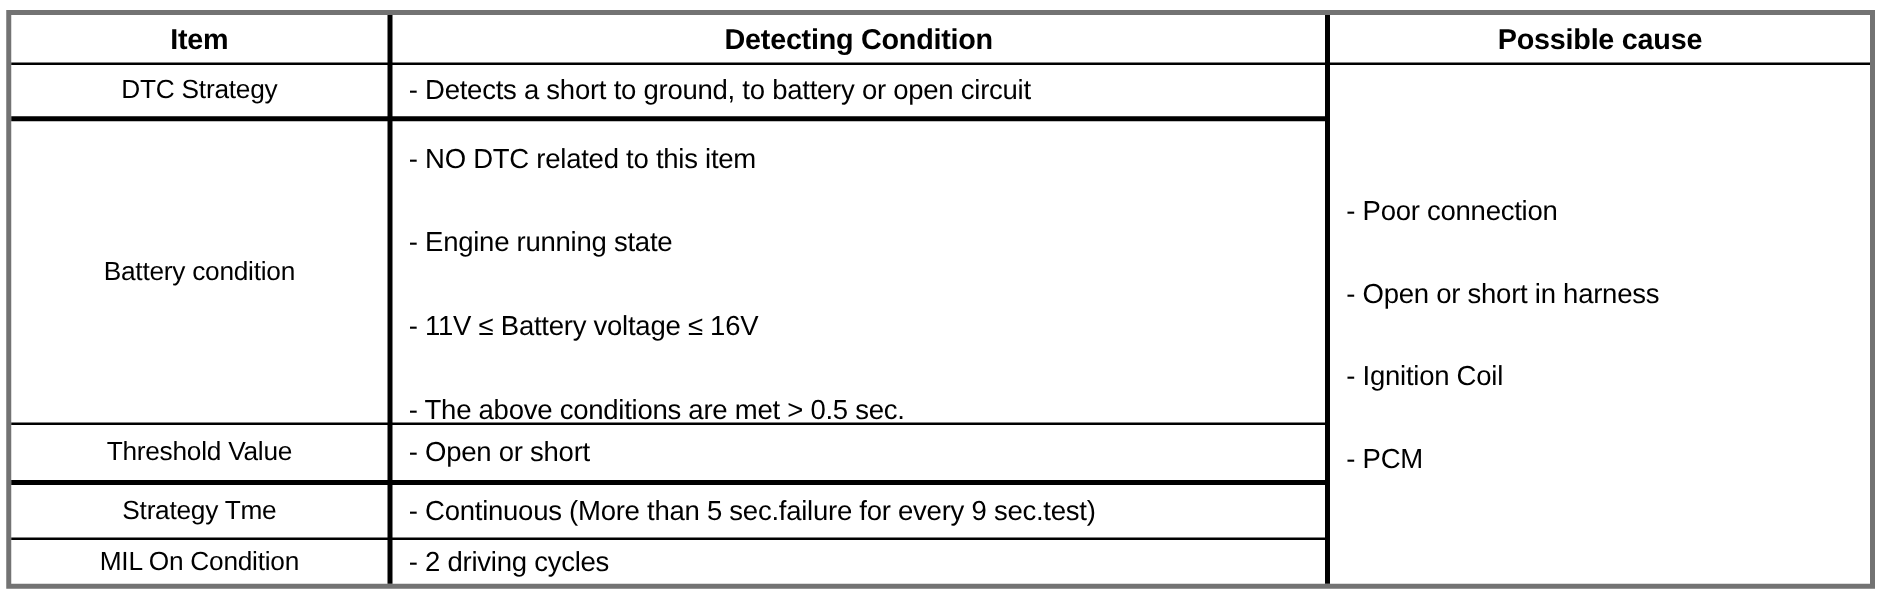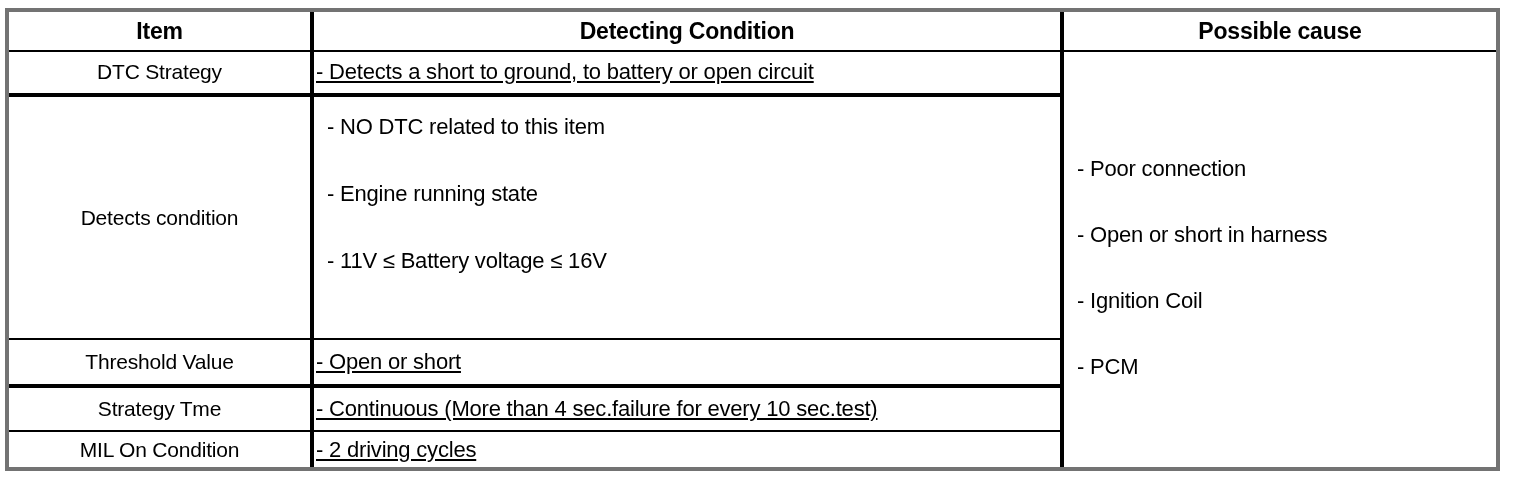--- a/index.html
+++ b/index.html
@@ -92,22 +92,21 @@
     letter-spacing: -0.2px;
   }
 
   .body-text {
     font-size: 22px;
     letter-spacing: -0.2px;
     white-space: nowrap;
   }
 
   .pad-left {
-    padding-left: 2px;
-    text-decoration: underline;
+    padding-left: 13px;
   }
 
   .bullet-line {
     position: absolute;
     left: 0;
     padding-left: 13px;
     font-size: 22px;
     letter-spacing: -0.2px;
     white-space: nowrap;
   }
@@ -133,33 +132,34 @@
     <div class="row-line thick span-12" id="line-thresh"></div>
     <div class="row-line thin span-12" id="line-diag"></div>
 
     <div class="cell col-item center-text head" style="top:0px; height:38px;">Item</div>
     <div class="cell col-detect center-text head" style="top:0px; height:38px;">Detecting Condition</div>
     <div class="cell col-cause center-text head" style="top:0px; height:38px;">Possible cause</div>
 
     <div class="cell col-item center-text item-label" style="top:38px; height:43px;">DTC Strategy</div>
     <div class="cell col-detect vcenter-line body-text pad-left" style="top:38px; height:43px;">-  Detects a short to ground, to battery or open circuit</div>
 
-    <div class="cell col-item center-text item-label" style="top:85px; height:241px;">Detects condition</div>
+    <div class="cell col-item center-text item-label" style="top:85px; height:241px;">Battery condition</div>
 
     <div class="cell col-detect" style="top:85px; height:204px;border-radius:11px;">
       <div class="bullet-line" style="top:17px;">-  NO DTC related to this item</div>
       <div class="bullet-line" style="top:84px;">-  Engine running state</div>
       <div class="bullet-line" style="top:151px;">-  11V ≤ Battery voltage ≤ 16V</div>
+      <div class="bullet-line" style="top:218px;">-  The above conditions are met &gt; 0.5 sec.</div>
     </div>
 
     <div class="cell col-item center-text item-label" style="top:328px; height:44px;">Threshold Value</div>
     <div class="cell col-detect vcenter-line body-text pad-left" style="top:328px; height:44px;">-  Open or short</div>
 
     <div class="cell col-item center-text item-label" style="top:376px; height:42px;">Strategy Tme</div>
-    <div class="cell col-detect vcenter-line body-text pad-left" style="top:376px; height:42px;">-  Continuous (More than 4 sec.failure for every 10 sec.test)</div>
+    <div class="cell col-detect vcenter-line body-text pad-left" style="top:376px; height:42px;">-  Continuous (More than 5 sec.failure for every 9 sec.test)</div>
 
     <div class="cell col-item center-text item-label" style="top:420px; height:35px;text-align:right;">MIL On Condition</div>
     <div class="cell col-detect vcenter-line body-text pad-left" style="top:420px; height:35px;">-  2 driving cycles</div>
 
     <div class="cell col-cause" style="top:38px; height:417px;">
       <div class="bullet-line" style="top:106px;">-  Poor connection</div>
       <div class="bullet-line" style="top:172px;">-  Open or short in harness</div>
       <div class="bullet-line" style="top:238px;">-  Ignition Coil</div>
       <div class="bullet-line" style="top:304px;">-  PCM</div>
     </div>

